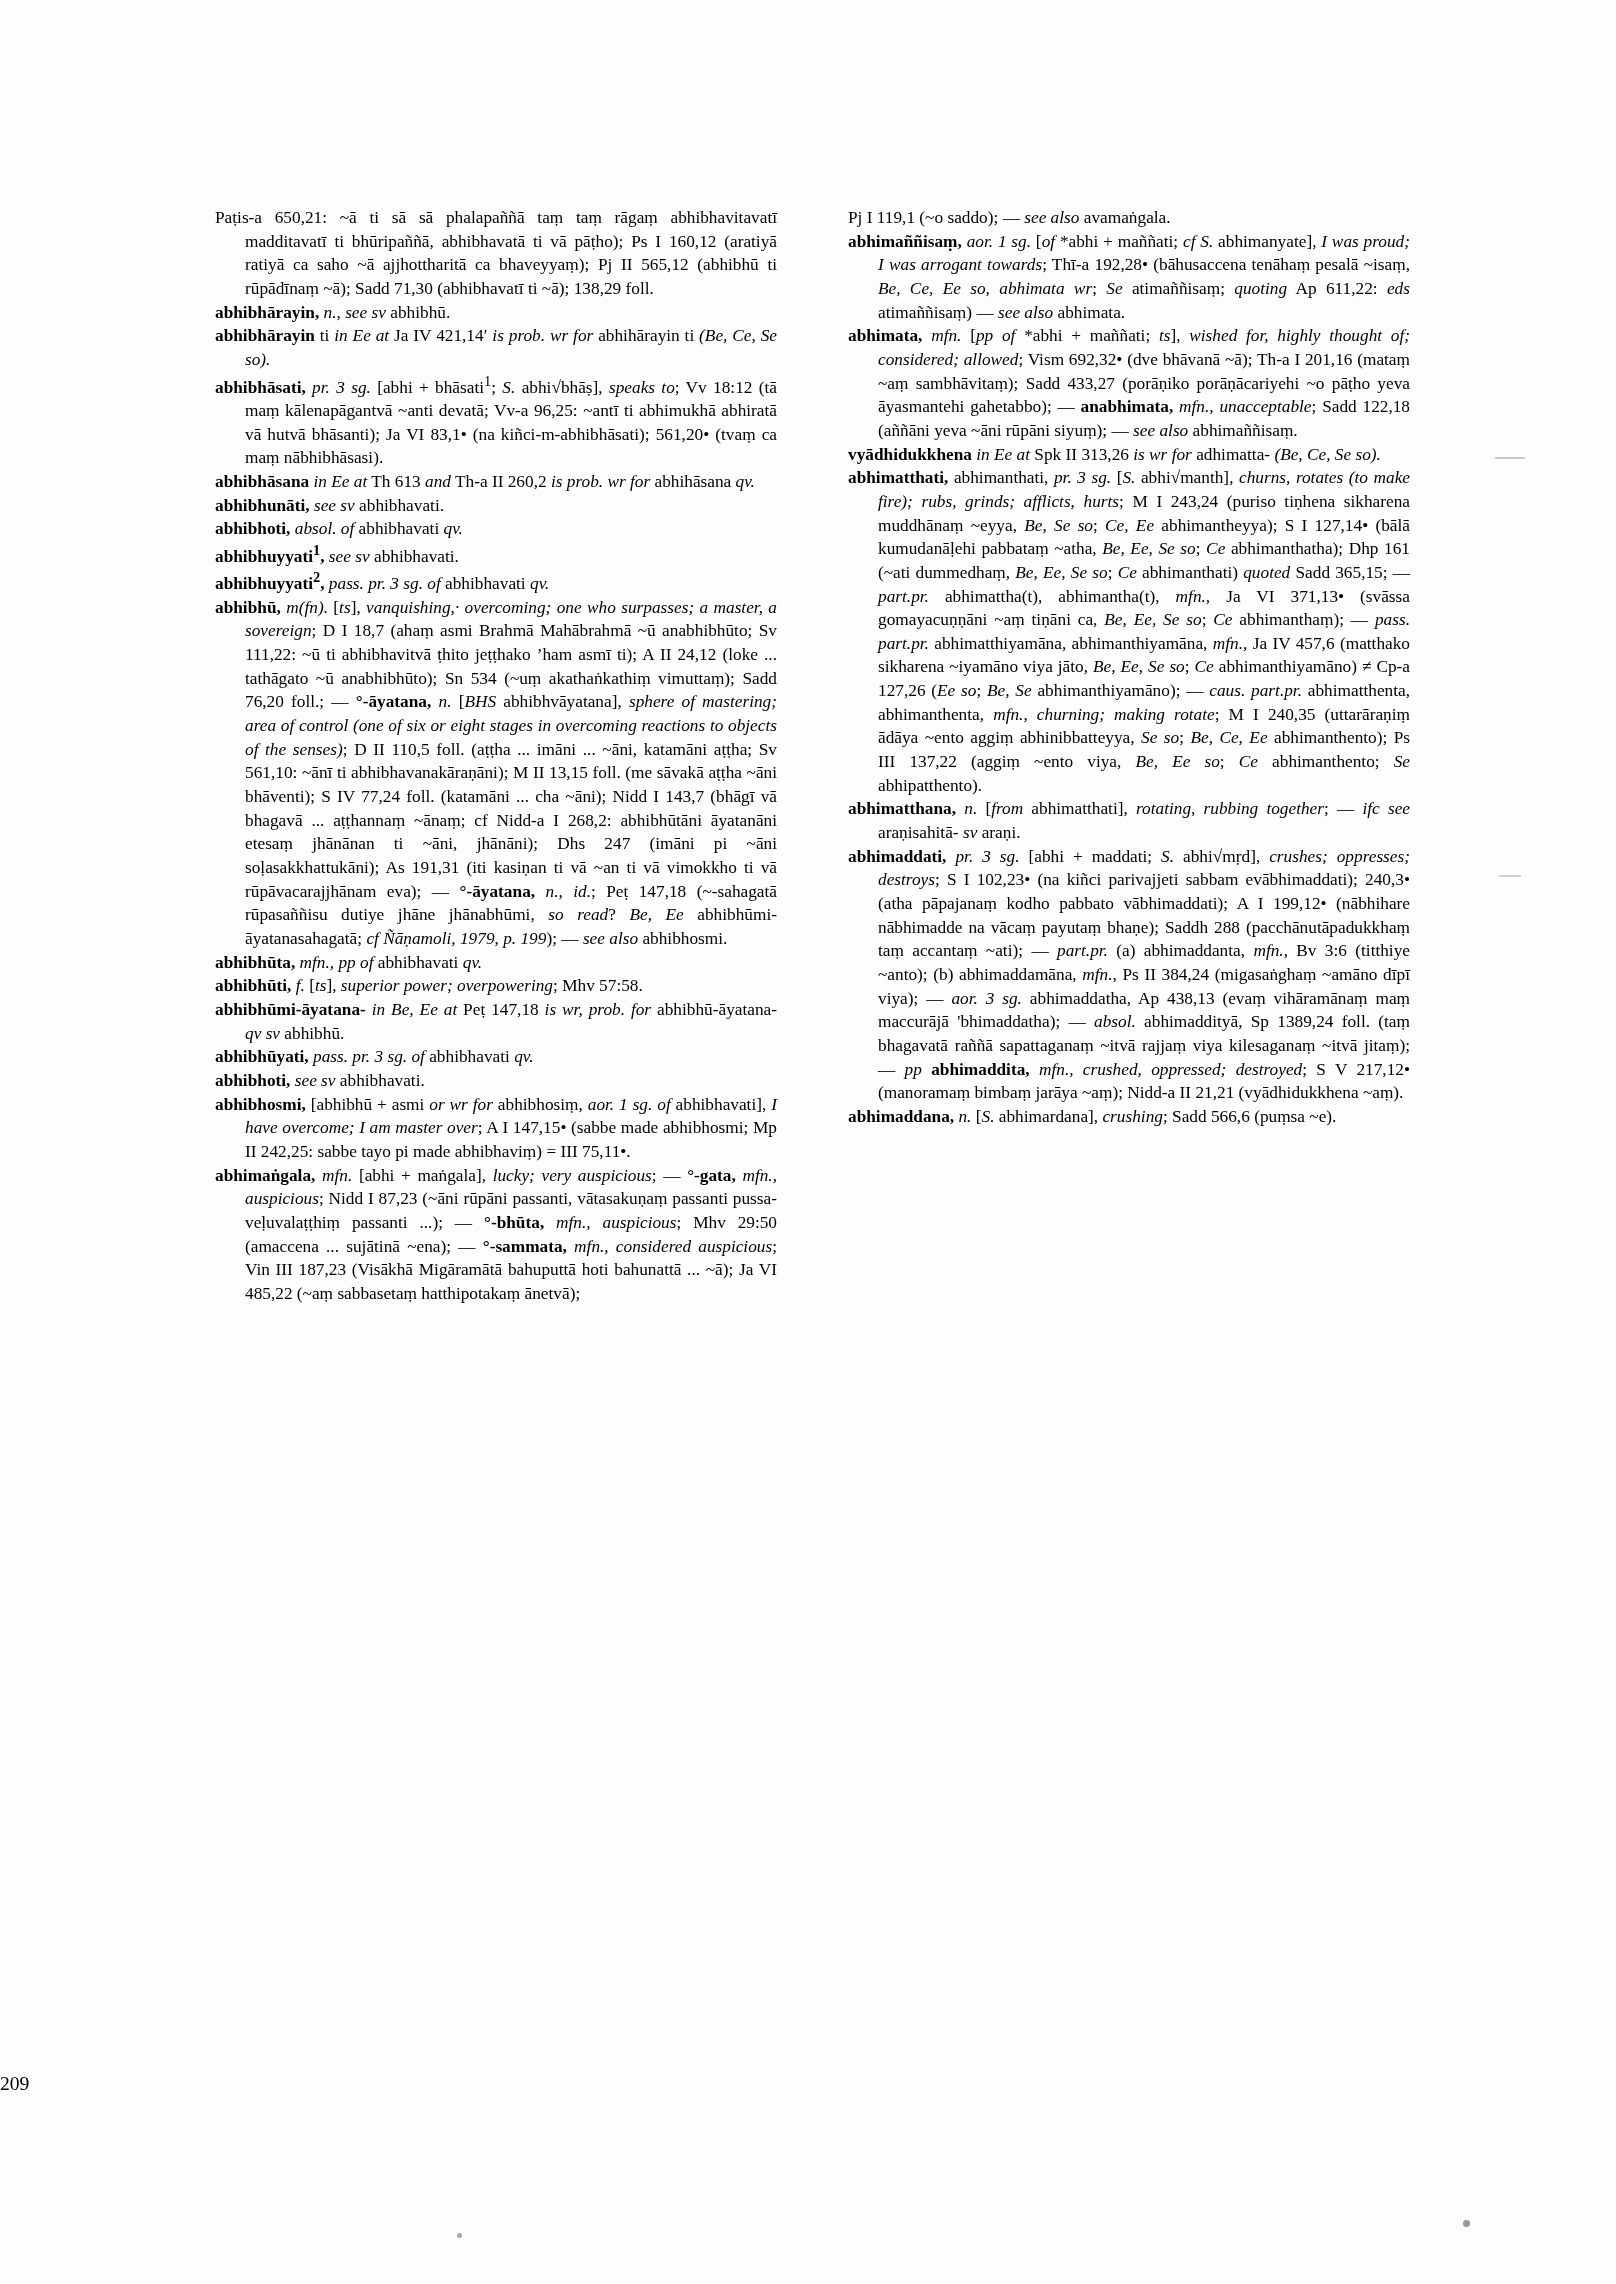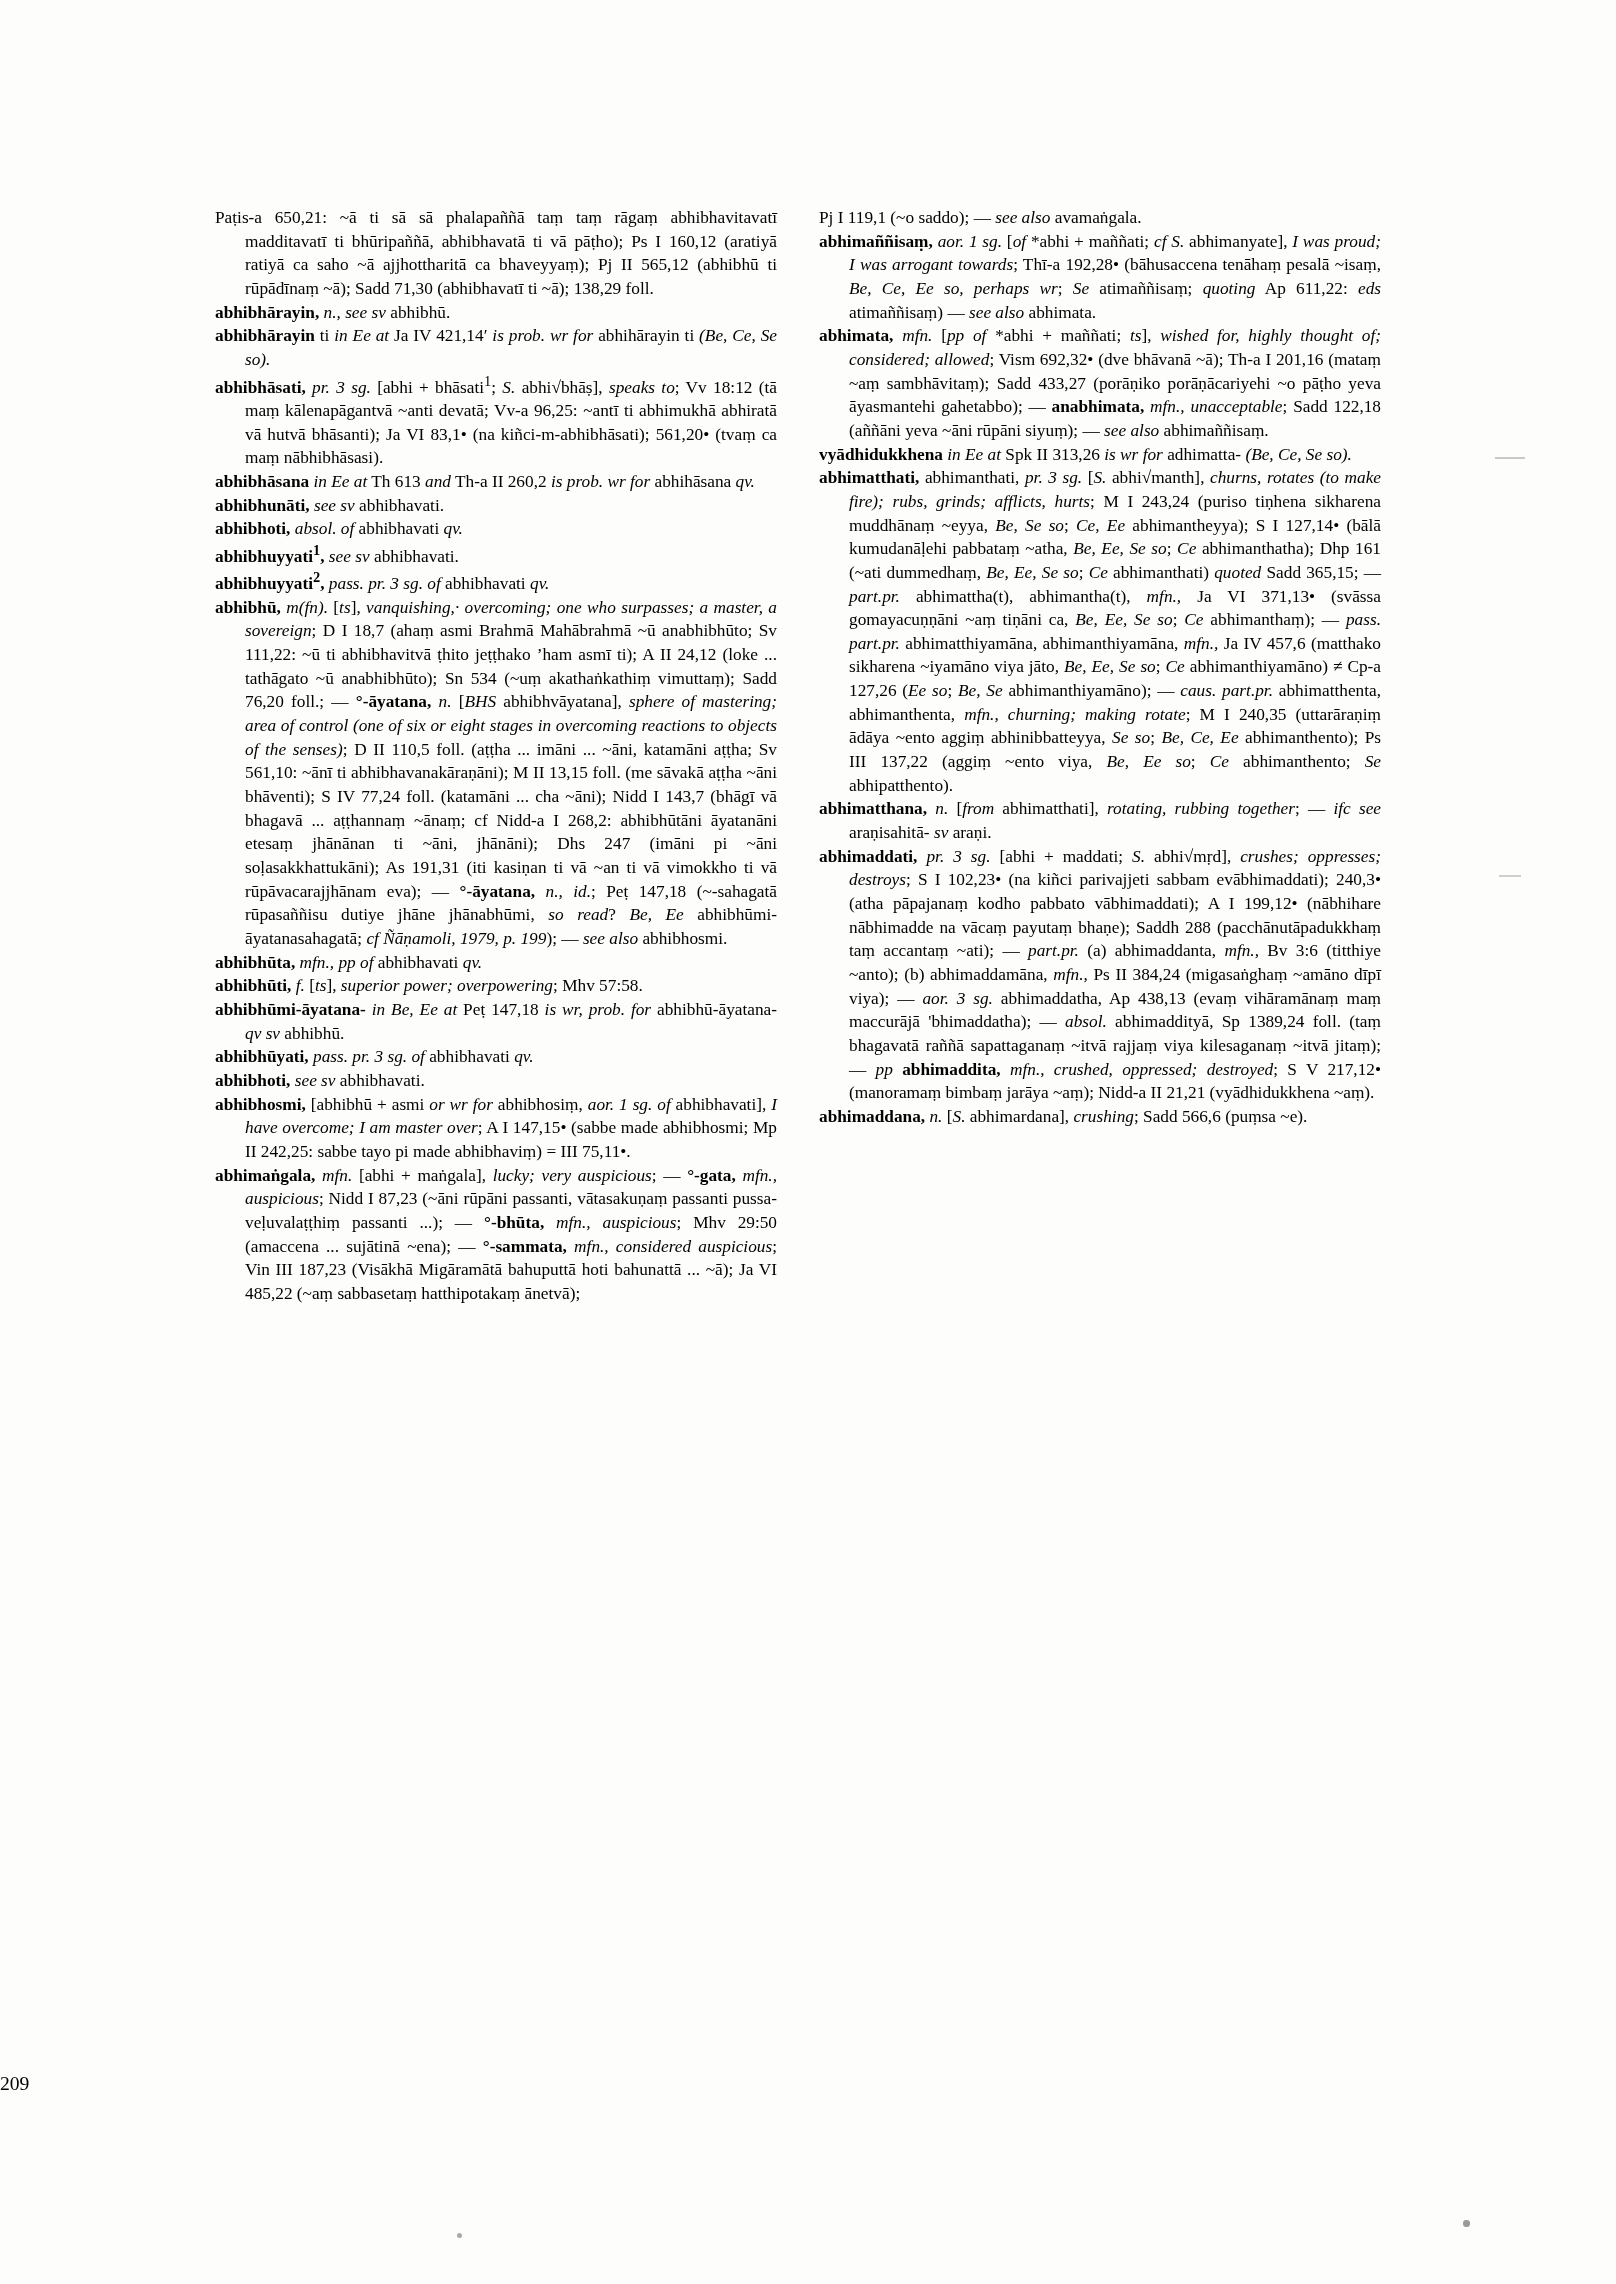--- a/index.html
+++ b/index.html
@@ -21,22 +21,21 @@
     height: 2284px;
     background: #fdfdfb;
   }
   .columns {
     position: absolute;
     left: 215px;
     top: 206px;
     width: 1195px;
     display: flex;
     flex-direction: row;
-    justify-content: flex-start;
-    gap: 42px;
+    justify-content: space-between;
   }
   .col {
     width: 562px;
     font-size: 17.3px;
     line-height: 1.368;
     text-align: justify;
     text-justify: inter-word;
   }
   .entry {
     margin: 0 0 0 0;
@@ -77,21 +76,21 @@
         <p class="entry"><b>abhibhūta,</b> <i>mfn., pp of</i> abhibhavati <i>qv.</i></p>
         <p class="entry"><b>abhibhūti,</b> <i>f.</i> [<i>ts</i>], <i>superior power; overpowering</i>; Mhv 57:58.</p>
         <p class="entry"><b>abhibhūmi-āyatana-</b> <i>in Be, Ee at</i> Peṭ 147,18 <i>is wr, prob. for</i> abhibhū-āyatana- <i>qv sv</i> abhibhū.</p>
         <p class="entry"><b>abhibhūyati,</b> <i>pass. pr. 3 sg. of</i> abhibhavati <i>qv.</i></p>
         <p class="entry"><b>abhibhoti,</b> <i>see sv</i> abhibhavati.</p>
         <p class="entry"><b>abhibhosmi,</b> [abhibhū + asmi <i>or wr for</i> abhibhosiṃ, <i>aor. 1 sg. of</i> abhibhavati], <i>I have overcome; I am master over</i>; A I 147,15• (sabbe made abhibhosmi; Mp II 242,25: sabbe tayo pi made abhibhaviṃ) = III 75,11•.</p>
         <p class="entry"><b>abhimaṅgala,</b> <i>mfn.</i> [abhi + maṅgala], <i>lucky; very auspicious</i>; — <b>°-gata,</b> <i>mfn., auspicious</i>; Nidd I 87,23 (~āni rūpāni passanti, vātasakuṇaṃ passanti pussa-veḷuvalaṭṭhiṃ passanti ...); — <b>°-bhūta,</b> <i>mfn., auspicious</i>; Mhv 29:50 (amaccena ... sujātinā ~ena); — <b>°-sammata,</b> <i>mfn., considered auspicious</i>; Vin III 187,23 (Visākhā Migāramātā bahuputtā hoti bahunattā ... ~ā); Ja VI 485,22 (~aṃ sabbasetaṃ hatthipotakaṃ ānetvā);</p>
       </div>
     <div class="col" id="right-col">
         <p class="entry">Pj I 119,1 (~o saddo); — <i>see also</i> avamaṅgala.</p>
-        <p class="entry"><b>abhimaññisaṃ,</b> <i>aor. 1 sg.</i> [<i>of</i> *abhi + maññati; <i>cf S.</i> abhimanyate], <i>I was proud; I was arrogant towards</i>; Thī-a 192,28• (bāhusaccena tenāhaṃ pesalā ~isaṃ, <i>Be, Ce, Ee so, perhaps wr</i>; <i>Se</i> atimaññisaṃ; <i>quoting</i> Ap 611,22: <i>eds</i> atimaññisaṃ) — <i>see also</i> abhimata.</p>
+        <p class="entry"><b>abhimaññisaṃ,</b> <i>aor. 1 sg.</i> [<i>of</i> *abhi + maññati; <i>cf S.</i> abhimanyate], <i>I was proud; I was arrogant towards</i>; Thī-a 192,28• (bāhusaccena tenāhaṃ pesalā ~isaṃ, <i>Be, Ce, Ee so, abhimata wr</i>; <i>Se</i> atimaññisaṃ; <i>quoting</i> Ap 611,22: <i>eds</i> atimaññisaṃ) — <i>see also</i> abhimata.</p>
         <p class="entry"><b>abhimata,</b> <i>mfn.</i> [<i>pp of</i> *abhi + maññati; <i>ts</i>], <i>wished for, highly thought of; considered; allowed</i>; Vism 692,32• (dve bhāvanā ~ā); Th-a I 201,16 (mataṃ ~aṃ sambhāvitaṃ); Sadd 433,27 (porāṇiko porāṇācariyehi ~o pāṭho yeva āyasmantehi gahetabbo); — <b>anabhimata,</b> <i>mfn., unacceptable</i>; Sadd 122,18 (aññāni yeva ~āni rūpāni siyuṃ); — <i>see also</i> abhimaññisaṃ.</p>
         <p class="entry"><b>vyādhidukkhena</b> <i>in Ee at</i> Spk II 313,26 <i>is wr for</i> adhimatta- <i>(Be, Ce, Se so).</i></p>
         <p class="entry"><b>abhimatthati,</b> abhimanthati, <i>pr. 3 sg.</i> [<i>S.</i> abhi√manth], <i>churns, rotates (to make fire); rubs, grinds; afflicts, hurts</i>; M I 243,24 (puriso tiṇhena sikharena muddhānaṃ ~eyya, <i>Be, Se so</i>; <i>Ce, Ee</i> abhimantheyya); S I 127,14• (bālā kumudanāḷehi pabbataṃ ~atha, <i>Be, Ee, Se so</i>; <i>Ce</i> abhimanthatha); Dhp 161 (~ati dummedhaṃ, <i>Be, Ee, Se so</i>; <i>Ce</i> abhimanthati) <i>quoted</i> Sadd 365,15; — <i>part.pr.</i> abhimattha(t), abhimantha(t), <i>mfn.,</i> Ja VI 371,13• (svāssa gomayacuṇṇāni ~aṃ tiṇāni ca, <i>Be, Ee, Se so</i>; <i>Ce</i> abhimanthaṃ); — <i>pass. part.pr.</i> abhimatthiyamāna, abhimanthiyamāna, <i>mfn.,</i> Ja IV 457,6 (matthako sikharena ~iyamāno viya jāto, <i>Be, Ee, Se so</i>; <i>Ce</i> abhimanthiyamāno) ≠ Cp-a 127,26 (<i>Ee so</i>; <i>Be, Se</i> abhimanthiyamāno); — <i>caus. part.pr.</i> abhimatthenta, abhimanthenta, <i>mfn., churning; making rotate</i>; M I 240,35 (uttarāraṇiṃ ādāya ~ento aggiṃ abhinibbatteyya, <i>Se so</i>; <i>Be, Ce, Ee</i> abhimanthento); Ps III 137,22 (aggiṃ ~ento viya, <i>Be, Ee so</i>; <i>Ce</i> abhimanthento; <i>Se</i> abhipatthento).</p>
         <p class="entry"><b>abhimatthana,</b> <i>n.</i> [<i>from</i> abhimatthati], <i>rotating, rubbing together</i>; — <i>ifc see</i> araṇisahitā- <i>sv</i> araṇi.</p>
         <p class="entry"><b>abhimaddati,</b> <i>pr. 3 sg.</i> [abhi + maddati; <i>S.</i> abhi√mṛd], <i>crushes; oppresses; destroys</i>; S I 102,23• (na kiñci parivajjeti sabbam evābhimaddati); 240,3• (atha pāpajanaṃ kodho pabbato vābhimaddati); A I 199,12• (nābhihare nābhimadde na vācaṃ payutaṃ bhaṇe); Saddh 288 (pacchānutāpadukkhaṃ taṃ accantaṃ ~ati); — <i>part.pr.</i> (a) abhimaddanta, <i>mfn.,</i> Bv 3:6 (titthiye ~anto); (b) abhimaddamāna, <i>mfn.,</i> Ps II 384,24 (migasaṅghaṃ ~amāno dīpī viya); — <i>aor. 3 sg.</i> abhimaddatha, Ap 438,13 (evaṃ vihāramānaṃ maṃ maccurājā 'bhimaddatha); — <i>absol.</i> abhimaddityā, Sp 1389,24 foll. (taṃ bhagavatā raññā sapattaganaṃ ~itvā rajjaṃ viya kilesaganaṃ ~itvā jitaṃ); — <i>pp</i> <b>abhimaddita,</b> <i>mfn., crushed, oppressed; destroyed</i>; S V 217,12• (manoramaṃ bimbaṃ jarāya ~aṃ); Nidd-a II 21,21 (vyādhidukkhena ~aṃ).</p>
         <p class="entry"><b>abhimaddana,</b> <i>n.</i> [<i>S.</i> abhimardana], <i>crushing</i>; Sadd 566,6 (puṃsa ~e).</p>
       </div>
 
   </div>
 

